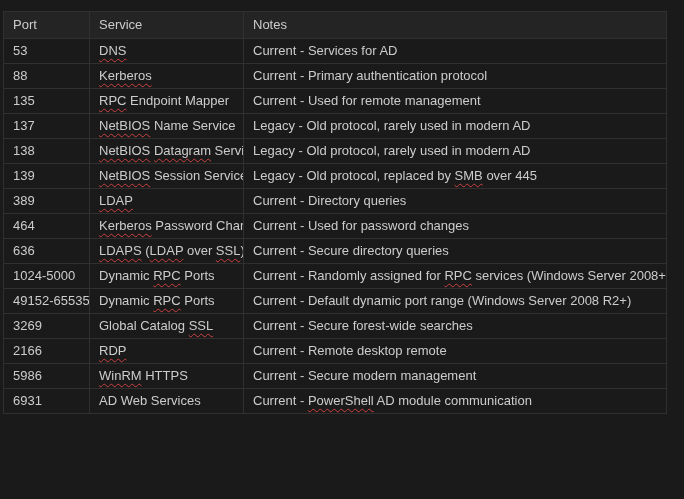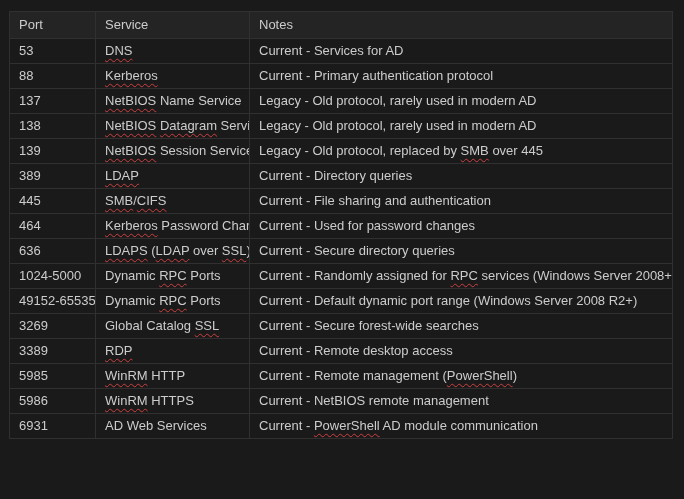--- a/index.html
+++ b/index.html
@@ -15,21 +15,21 @@
     width:684px;height:499px;
     background:var(--background);
     overflow:hidden;
   }
   body{
     font-family:"Liberation Sans","DejaVu Sans",sans-serif;
     font-size:13px;
     color:var(--text);
   }
   .preview{
-    padding:11px 12px 8px 9px;
+    padding:11px 12px 8px 3px;
     box-sizing:border-box;
   }
   table{
     border-collapse:collapse;
     table-layout:fixed;
     width:663px;
   }
   th,td{
     border:1px solid var(--border);
     text-align:left;
@@ -76,43 +76,43 @@
           <td>53</td>
           <td><span class="sq">DNS</span></td>
           <td>Current - Services for AD</td>
         </tr>
         <tr>
           <td>88</td>
           <td><span class="sq">Kerberos</span></td>
           <td>Current - Primary authentication protocol</td>
         </tr>
         <tr>
+          <td>135</td>
+          <td><span class="sq">RPC</span> Endpoint Mapper</td>
+          <td>Current - Used for remote management</td>
+        </tr>
+        <tr>
           <td>137</td>
           <td><span class="sq">NetBIOS</span> Name Service</td>
           <td>Legacy - Old protocol, rarely used in modern AD</td>
         </tr>
         <tr>
           <td>138</td>
           <td><span class="sq">NetBIOS</span> <span class="sq">Datagram</span> Service</td>
           <td>Legacy - Old protocol, rarely used in modern AD</td>
         </tr>
         <tr>
           <td>139</td>
           <td><span class="sq">NetBIOS</span> Session Service</td>
           <td>Legacy - Old protocol, replaced by <span class="sq">SMB</span> over 445</td>
         </tr>
         <tr>
           <td>389</td>
           <td><span class="sq">LDAP</span></td>
           <td>Current - Directory queries</td>
-        </tr>
-        <tr>
-          <td>445</td>
-          <td><span class="sq">SMB</span>/<span class="sq">CIFS</span></td>
-          <td>Current - File sharing and authentication</td>
         </tr>
         <tr>
           <td>464</td>
           <td><span class="sq">Kerberos</span> Password Change</td>
           <td>Current - Used for password changes</td>
         </tr>
         <tr>
           <td>636</td>
           <td><span class="sq">LDAPS</span> (<span class="sq">LDAP</span> over <span class="sq">SSL</span>)</td>
           <td>Current - Secure directory queries</td>
@@ -126,33 +126,28 @@
           <td>49152-65535</td>
           <td>Dynamic <span class="sq">RPC</span> Ports</td>
           <td>Current - Default dynamic port range (Windows Server 2008 R2+)</td>
         </tr>
         <tr>
           <td>3269</td>
           <td>Global Catalog <span class="sq">SSL</span></td>
           <td>Current - Secure forest-wide searches</td>
         </tr>
         <tr>
-          <td>3389</td>
+          <td>2166</td>
           <td><span class="sq">RDP</span></td>
-          <td>Current - Remote desktop access</td>
-        </tr>
-        <tr>
-          <td>5985</td>
-          <td><span class="sq">WinRM</span> HTTP</td>
-          <td>Current - Remote management (<span class="sq">PowerShell</span>)</td>
+          <td>Current - Remote desktop remote</td>
         </tr>
         <tr>
           <td>5986</td>
           <td><span class="sq">WinRM</span> HTTPS</td>
-          <td>Current - NetBIOS remote management</td>
+          <td>Current - Secure modern management</td>
         </tr>
         <tr>
           <td>6931</td>
           <td>AD Web Services</td>
           <td>Current - <span class="sq">PowerShell</span> AD module communication</td>
         </tr>
       </tbody>
   </table>
 </div>
 

